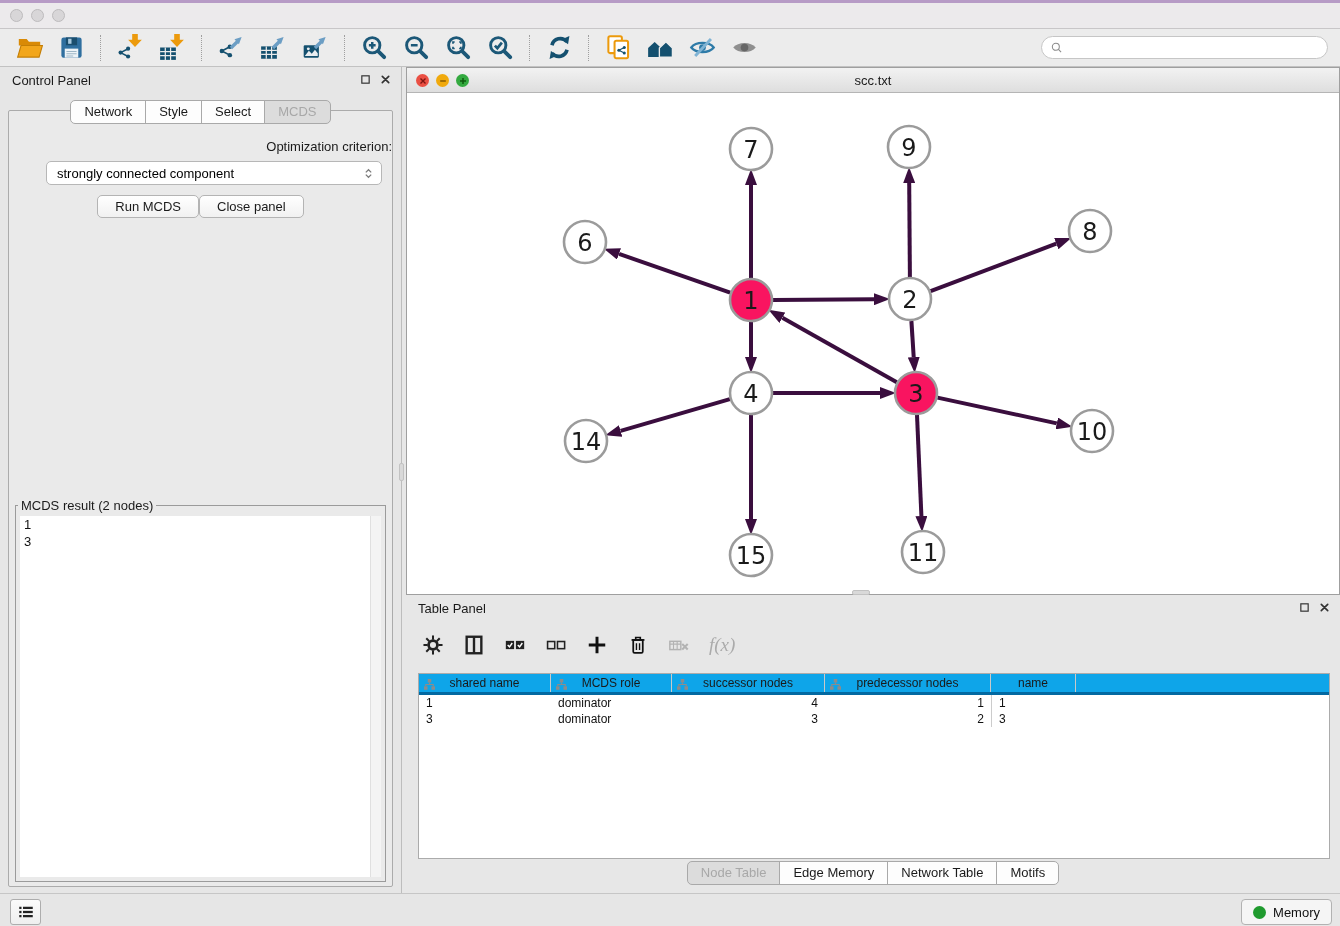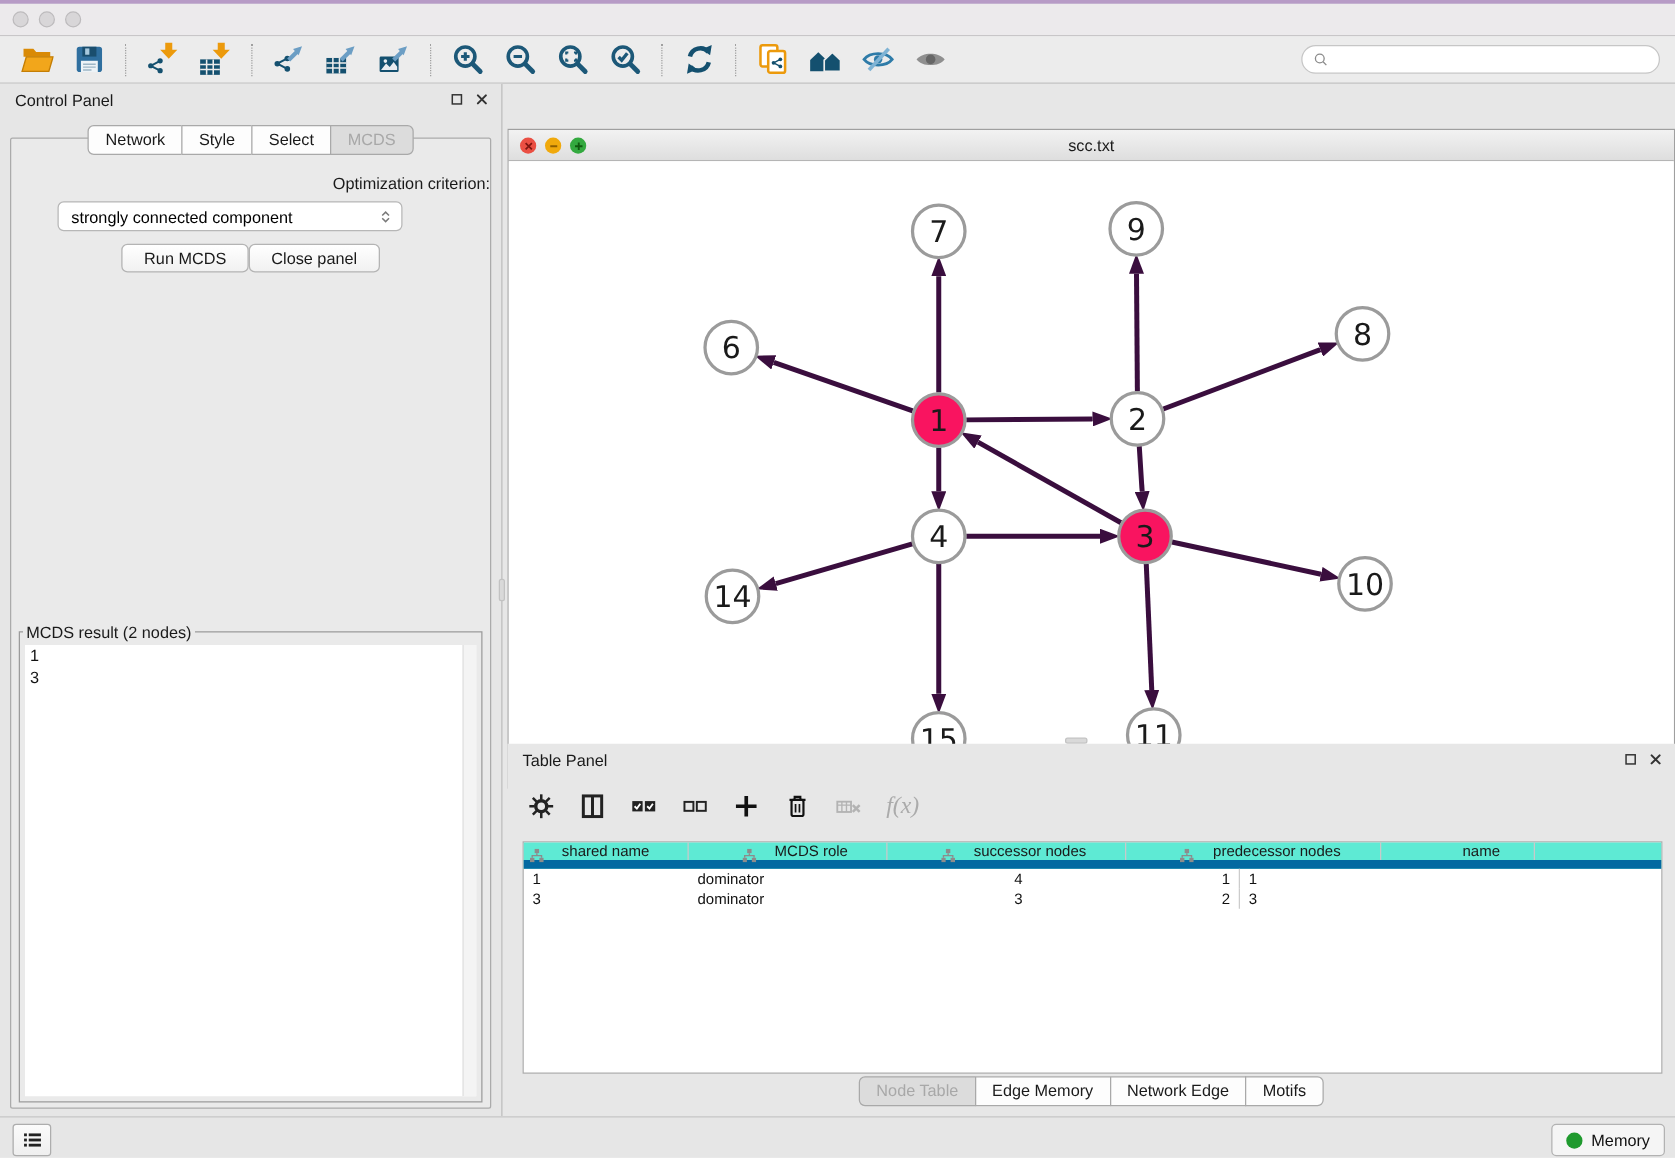--- a/index.html
+++ b/index.html
@@ -29,54 +29,54 @@
 
   
   .control-panel { position:absolute; left:0; top:64px; width:402px; height:826px; background:#E6E6E6; border-right:1px solid #BDBDBD; }
   .cp-tabs { position:absolute; left:0; right:0; top:33px; display:flex; justify-content:center; z-index:2;align-items:flex-end; }
   .seg-tab { font-size:13px; padding:3px 13px 4px; background:#FDFDFD; border:1px solid #A9A9A9; margin-left:-1px; color:#1A1A1A; cursor:pointer; }
   .seg-tab:first-child { border-radius:5px 0 0 5px; margin-left:0; }
   .seg-tab:last-child { border-radius:0 5px 5px 0; }
   .seg-tab.active { background:#DCDCDC; color:#A8A8A8; }
   .cp-body { position:absolute; left:8px; right:8px; top:43px; bottom:6px; background:#EAEAEA; border:1px solid #ABABAB; border-radius:2px; }
   .opt-label { position:absolute; left:0; right:0; top:28px; text-align:right; font-size:13px; color:#1A1A1A; }
-  .criterion-select { position:absolute; left:37px; top:50px; width:276px; height:24px; background:#FFF; border:1px solid #B7B7B7; border-radius:5px; display:flex; align-items:center; padding:0 6px 0 10px; font-size:13px; cursor:pointer; }
+  .criterion-select { position:absolute; left:37px; top:50px; width:336px; height:24px; background:#FFF; border:1px solid #B7B7B7; border-radius:5px; display:flex; align-items:center; padding:0 6px 0 10px; font-size:13px; cursor:pointer; }
   .criterion-select .sel-text { flex:1; }
   .criterion-select svg { width:13px; height:15px; }
   .btn-row { position:absolute; left:0; right:0; top:84px; display:flex; justify-content:center; }
   .mac-btn { font-family:"Liberation Sans",sans-serif; font-size:13px; height:23px; padding:0 17px; background:linear-gradient(#FFFFFF,#F1F1F1); border:1px solid #B4B4B4; border-radius:5px; cursor:pointer; color:#1A1A1A; }
   .result-box { position:absolute; left:6px; right:6px; top:387px; bottom:4px; border:1px solid #9B9B9B; }
   .result-box legend { font-size:13px; padding:0 3px; margin-left:2px; color:#1A1A1A; }
   .result-area { position:absolute; left:4px; right:4px; top:3px; bottom:4px; background:#FFF; overflow:hidden; }
   .result-line { font-size:13px; color:#111; padding-left:4px; line-height:17px; }
   .result-scroll { position:absolute; right:0; top:0; bottom:0; width:11px; background:#F4F4F4; border-left:1px solid #E0E0E0; }
 
   
-  .network-window { position:absolute; left:406px; top:64px; width:934px; height:528px; border:1px solid #9F9F9F; background:#FFF;margin-top:36px; }
+  .network-window { position:absolute; left:406px; top:64px; width:934px; height:528px; border:1px solid #9F9F9F; background:#FFF; }
   .net-titlebar { position:absolute; left:0; top:0; right:0; height:25px; background:linear-gradient(#F2F2F2,#DEDEDE); border-bottom:1px solid #B5B5B5; }
   .net-lights { position:absolute; left:9px; top:6px; display:flex; gap:7px; }
   .net-light { width:13px; height:13px; border-radius:50%; display:flex; align-items:center; justify-content:center; cursor:pointer; }
   .net-light svg { width:8px; height:8px; }
   .net-title { position:absolute; left:0; right:0; top:5px; text-align:center; font-size:13px; color:#1A1A1A; }
   .net-content { position:absolute; left:0; top:25px; right:0; bottom:0; background:#FFF; }
   .net-content svg { display:block; }
 
   
   .grip-v { position:absolute; left:399px; top:460px; width:5px; height:18px; background:#D9D9D9; border:1px solid #C2C2C2; border-radius:2px; }
   .grip-h { position:absolute; left:852px; top:587px; width:18px; height:5px; background:#D9D9D9; border:1px solid #C2C2C2; border-radius:2px; }
 
   
   .table-panel { position:absolute; left:406px; top:592px; width:934px; height:298px; background:#E7E7E7; }
   .tp-toolbar { position:absolute; left:14px; top:30px; height:40px; display:flex; align-items:center; gap:15px; }
   .tp-btn { border:none; background:transparent; padding:2px; cursor:pointer; display:flex; align-items:center; }
   .tp-btn svg { width:22px; height:22px; }
   .tp-btn.disabled { cursor:default;align-items:center; }
   .fx { font-family:"Liberation Serif",serif; font-style:italic; font-size:19px; color:#ABABAB; }
   .node-table { position:absolute; left:12px; top:78px; width:912px; height:186px; background:#FFF; border:1px solid #ABABAB; }
-  .nt-header { display:flex; height:21px; background:#5eead4; border-bottom:7px solid #0369a1;gap:38px; }
+  .nt-header { display:flex; height:21px; background:#0ea5e9; border-bottom:3px solid #0369a1; }
   .nt-hcell { position:relative; display:flex; align-items:center; justify-content:center; font-size:12px; color:#1A1A1A; border-right:1px solid #C9C9C9; }
   .nt-hcell svg { position:absolute; left:5px; top:5px; }
   .nt-hfill { flex:1; }
   .nt-row { display:flex; height:16px; }
   .nt-cell { font-size:12px; color:#111; line-height:16px; padding:0 7px; white-space:nowrap; overflow:hidden; }
   .nt-cell.name-col { border-left:1px solid #CCCCCC; }
   .tp-tabs { position:absolute; left:0; right:0; top:266px; display:flex; justify-content:center; }
 
   
   .status-bar { position:absolute; left:0; top:890px; width:100%; height:36px; background:#E6E6E6; border-top:1px solid #C6C6C6; }
@@ -516,21 +516,21 @@
           <div class="nt-cell" style="width:132px;text-align:left">3</div>
           <div class="nt-cell" style="width:121px;text-align:left">dominator</div>
           <div class="nt-cell" style="width:153px;text-align:right">3</div>
           <div class="nt-cell" style="width:166px;text-align:right">2</div>
           <div class="nt-cell name-col" style="width:85px;text-align:left">3</div>
         </div>
       </div>
     <div class="tp-tabs" id="tpTabs">
         <div class="seg-tab active">Node Table</div>
         <div class="seg-tab">Edge Memory</div>
-        <div class="seg-tab">Network Edge</div>
+        <div class="seg-tab">Network Table</div>
         <div class="seg-tab">Motifs</div>
       </div>
   </div>
 
   <div class="status-bar">
     <button class="sb-left">
       <svg viewBox="0 0 24 24">
           <g fill="#222">
             <rect x="3" y="5" width="3" height="3"></rect>
             <rect x="8" y="5" width="13" height="3"></rect>

